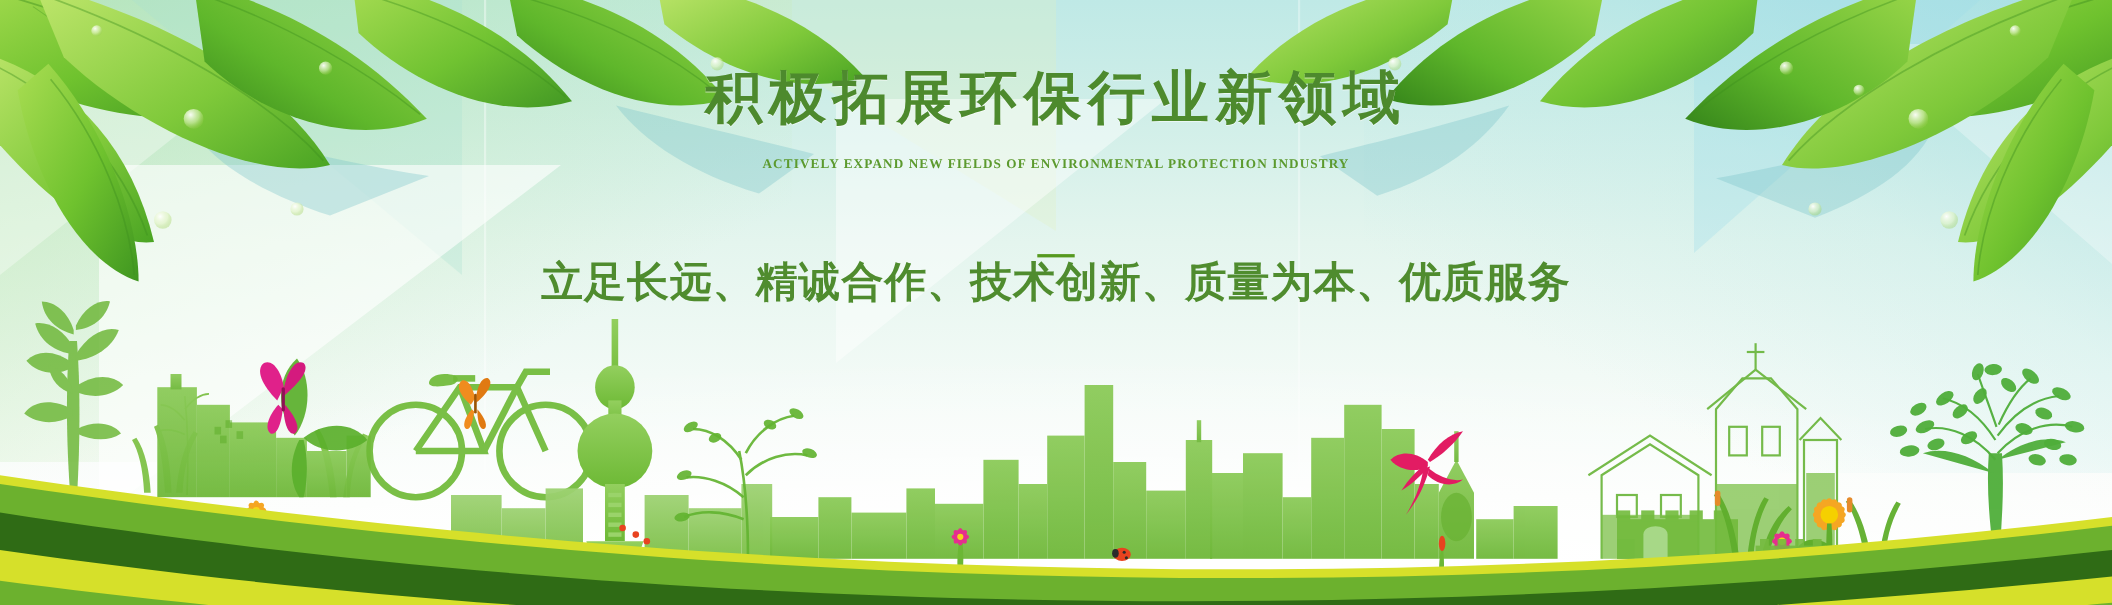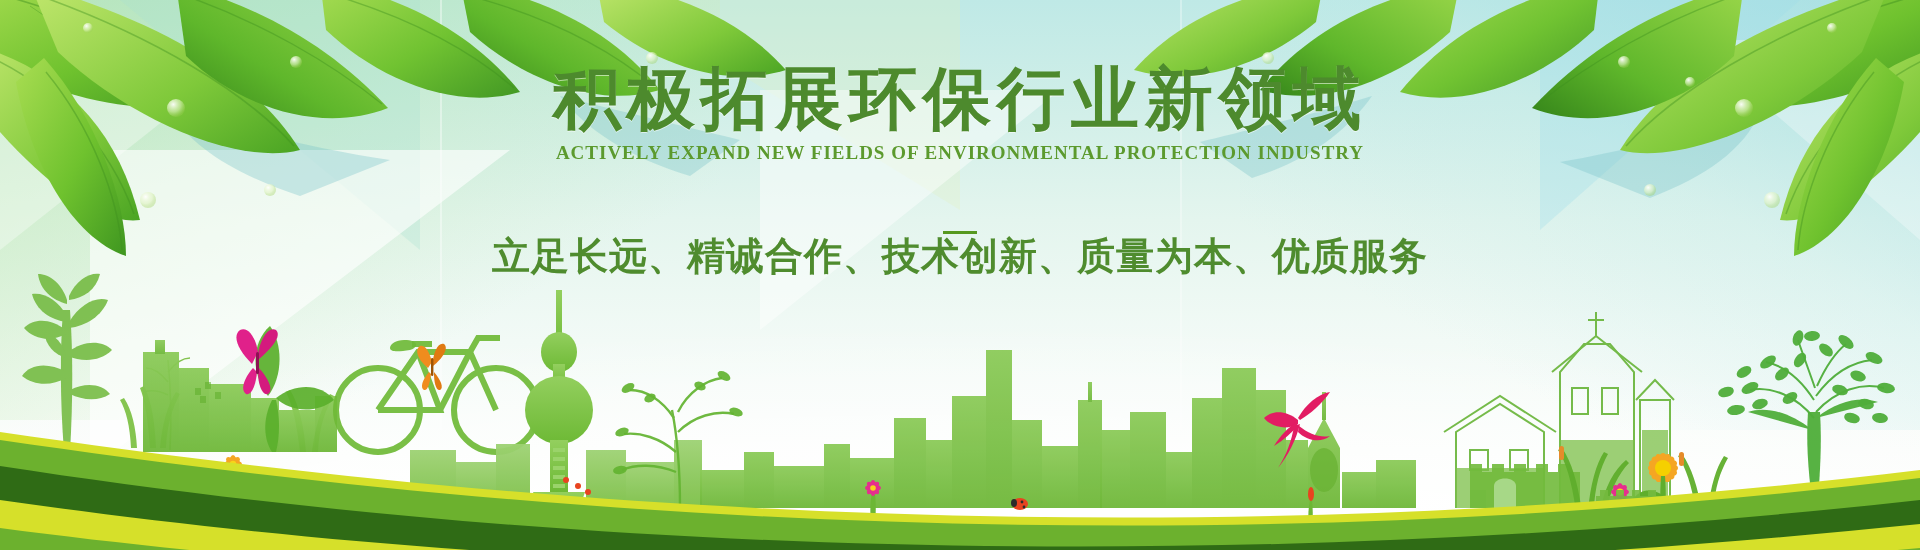--- a/index.html
+++ b/index.html
@@ -45,31 +45,31 @@
 
   
   .text-wrap{
     position:absolute;left:0;top:0;width:1920px;height:550px;
     text-align:center;
   }
   .title{
     position:absolute;left:0;right:0;top:54px;
     font-family:"DejaVu Sans","Liberation Sans",sans-serif;
     font-weight:bold;
-    font-size:68px;
+    font-size:52px;
     letter-spacing:6px;
     color:#4d8a2d;
     text-shadow:0 1px 0 rgba(255,255,255,.55);
     white-space:nowrap;
   }
   .subtitle{
     position:absolute;left:0;right:0;top:142px;
     font-family:"Liberation Serif",serif;
     font-weight:bold;
-    font-size:19px;
+    font-size:12px;
     letter-spacing:1.0px;
     color:#5c9a2e;
     white-space:nowrap;
   }
   .divider{
     position:absolute;left:50%;top:231px;
     transform:translateX(-50%);
     width:34px;height:3px;background:#56991f;
   }
   .slogan{

